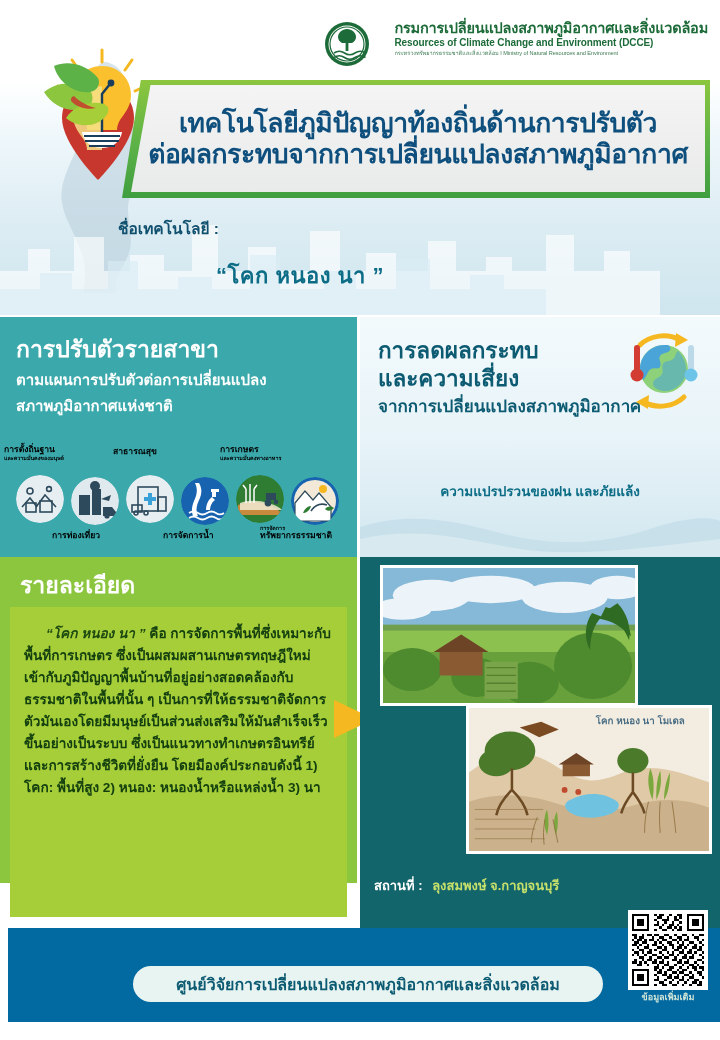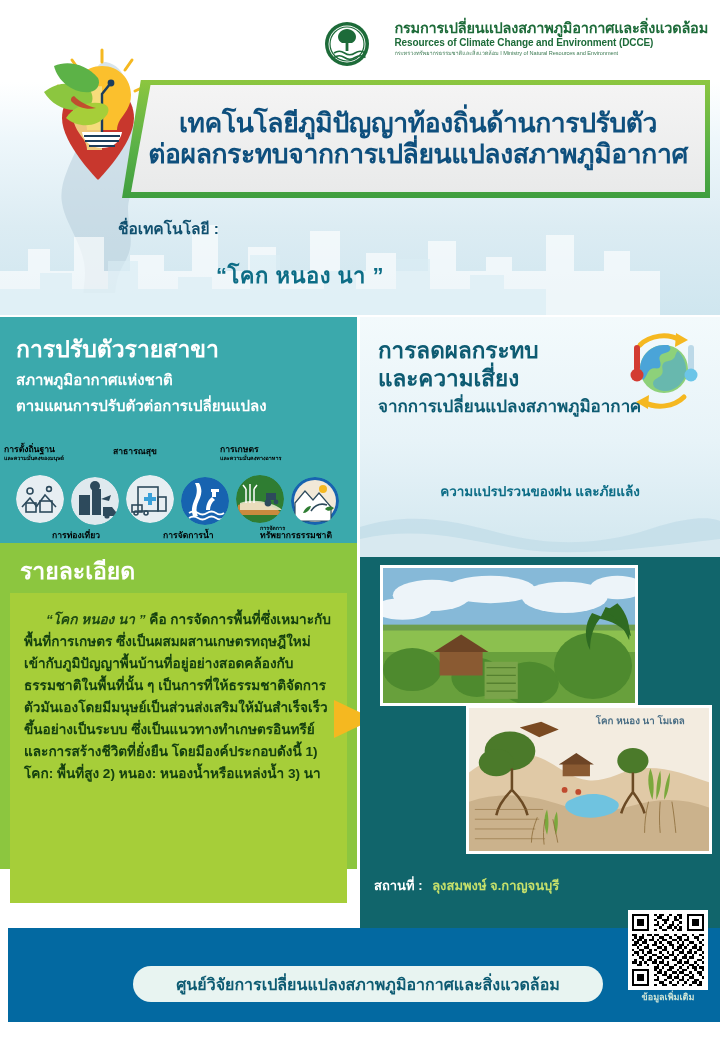--- a/index.html
+++ b/index.html
@@ -99,21 +99,21 @@
   .mit-h2{font-size:17px;font-weight:bold;color:#0d5b72;line-height:1.3;margin-top:3px;}
   .mit-note{
     position:absolute;left:0;top:163px;width:360px;text-align:center;
     font-size:13.5px;font-weight:bold;color:#0d6d86;
   }
   .globe{position:absolute;right:14px;top:10px;width:88px;height:88px;}
   .mit-hill{position:absolute;left:0;bottom:0;width:360px;height:70px;}
 
   
   .detail{
-    position:absolute;left:0;top:543px;width:357px;height:326px;
+    position:absolute;left:0;top:557px;width:357px;height:326px;
     background:#8cc63f;
   }
   .det-title{
     position:absolute;left:20px;top:10px;
     font-size:23px;font-weight:bold;color:#ffffff;
   }
   .det-box{
     position:absolute;left:10px;top:50px;width:337px;height:310px;
     background:#a6ce39;padding:16px 12px 0 14px;
   }
@@ -231,22 +231,22 @@
       <div class="title-l1">เทคโนโลยีภูมิปัญญาท้องถิ่นด้านการปรับตัว</div>
       <div class="title-l2">ต่อผลกระทบจากการเปลี่ยนแปลงสภาพภูมิอากาศ</div>
     </div>
 
     <div class="tech-label">ชื่อเทคโนโลยี :</div>
     <div class="tech-name">“โคก หนอง นา ”</div>
   </div>
 
   <div class="sectors">
     <div class="sec-h1">การปรับตัวรายสาขา</div>
+    <div class="sec-h2">ตามแผนการปรับตัวต่อการเปลี่ยนแปลง</div>
     <div class="sec-h2">สภาพภูมิอากาศแห่งชาติ</div>
-    <div class="sec-h2">ตามแผนการปรับตัวต่อการเปลี่ยนแปลง</div>
 
     <div class="icon-row">
 
       <div class="ico" style="left:8px;top:30px;">
         <svg viewBox="0 0 48 48">
             <circle cx="24" cy="24" r="24" fill="#e7eef2"></circle>
         <g fill="none" stroke="#2d4a5c" stroke-width="1.6">
               <path d="M6 32l8-9 7 9"></path>
               <path d="M20 32l9-12 11 12"></path>
               <rect x="10" y="28" width="10" height="9"></rect>

